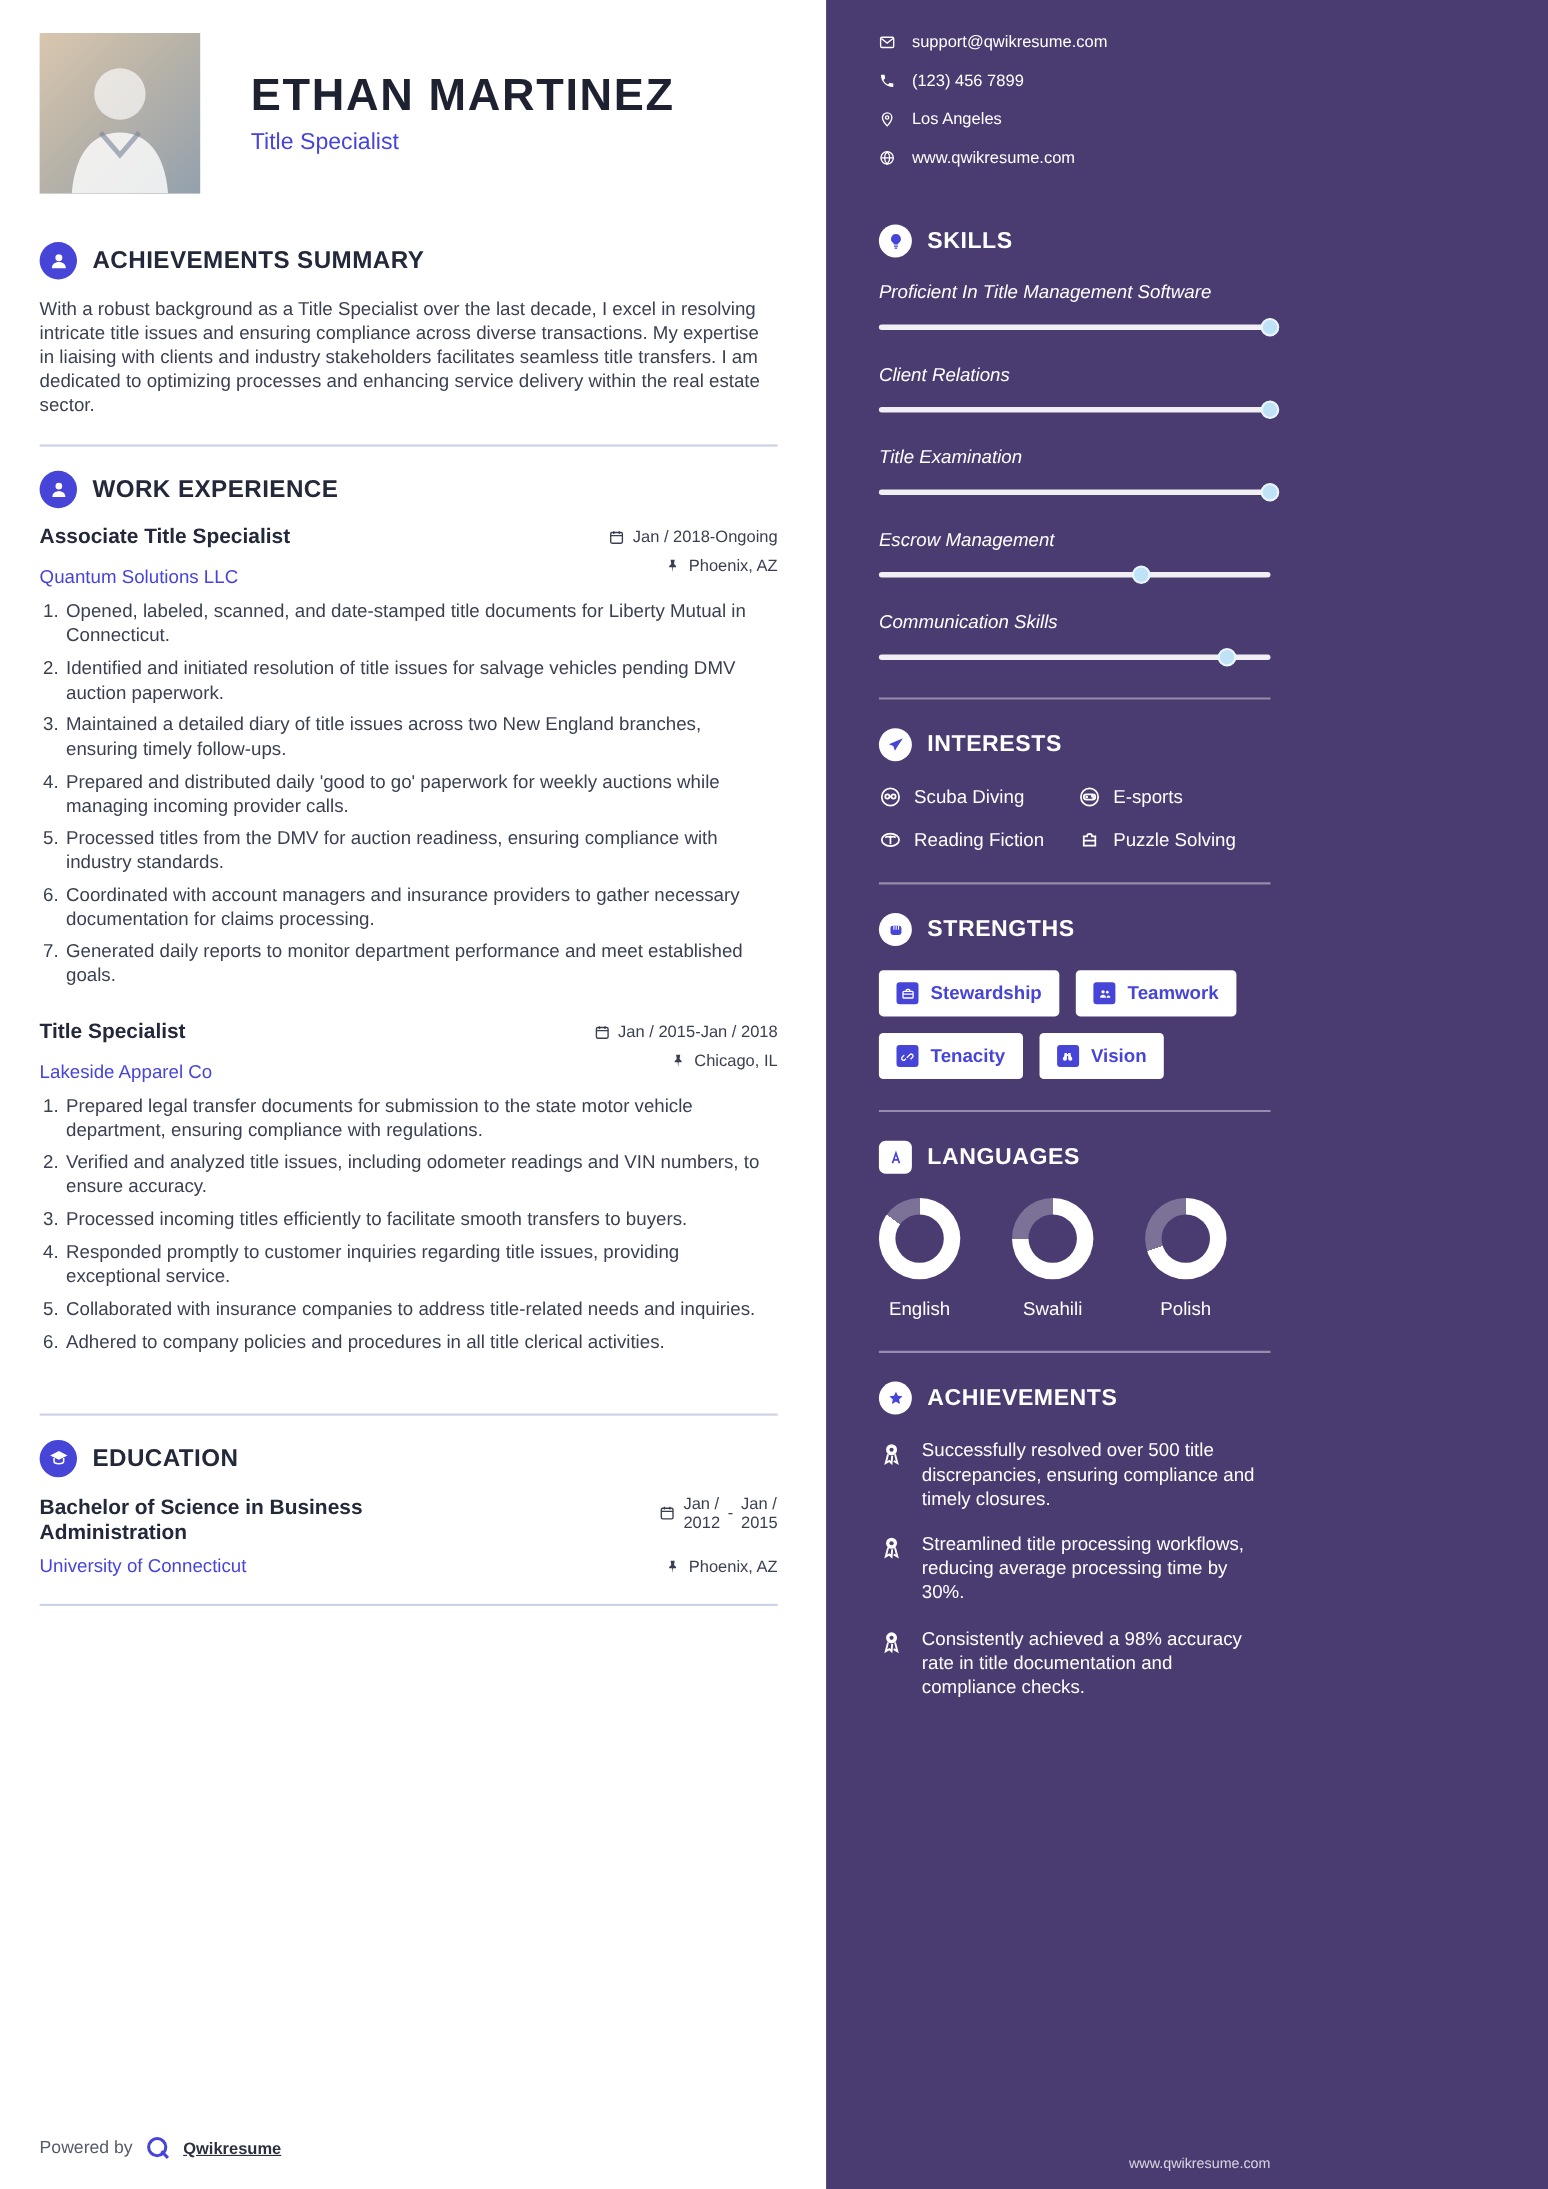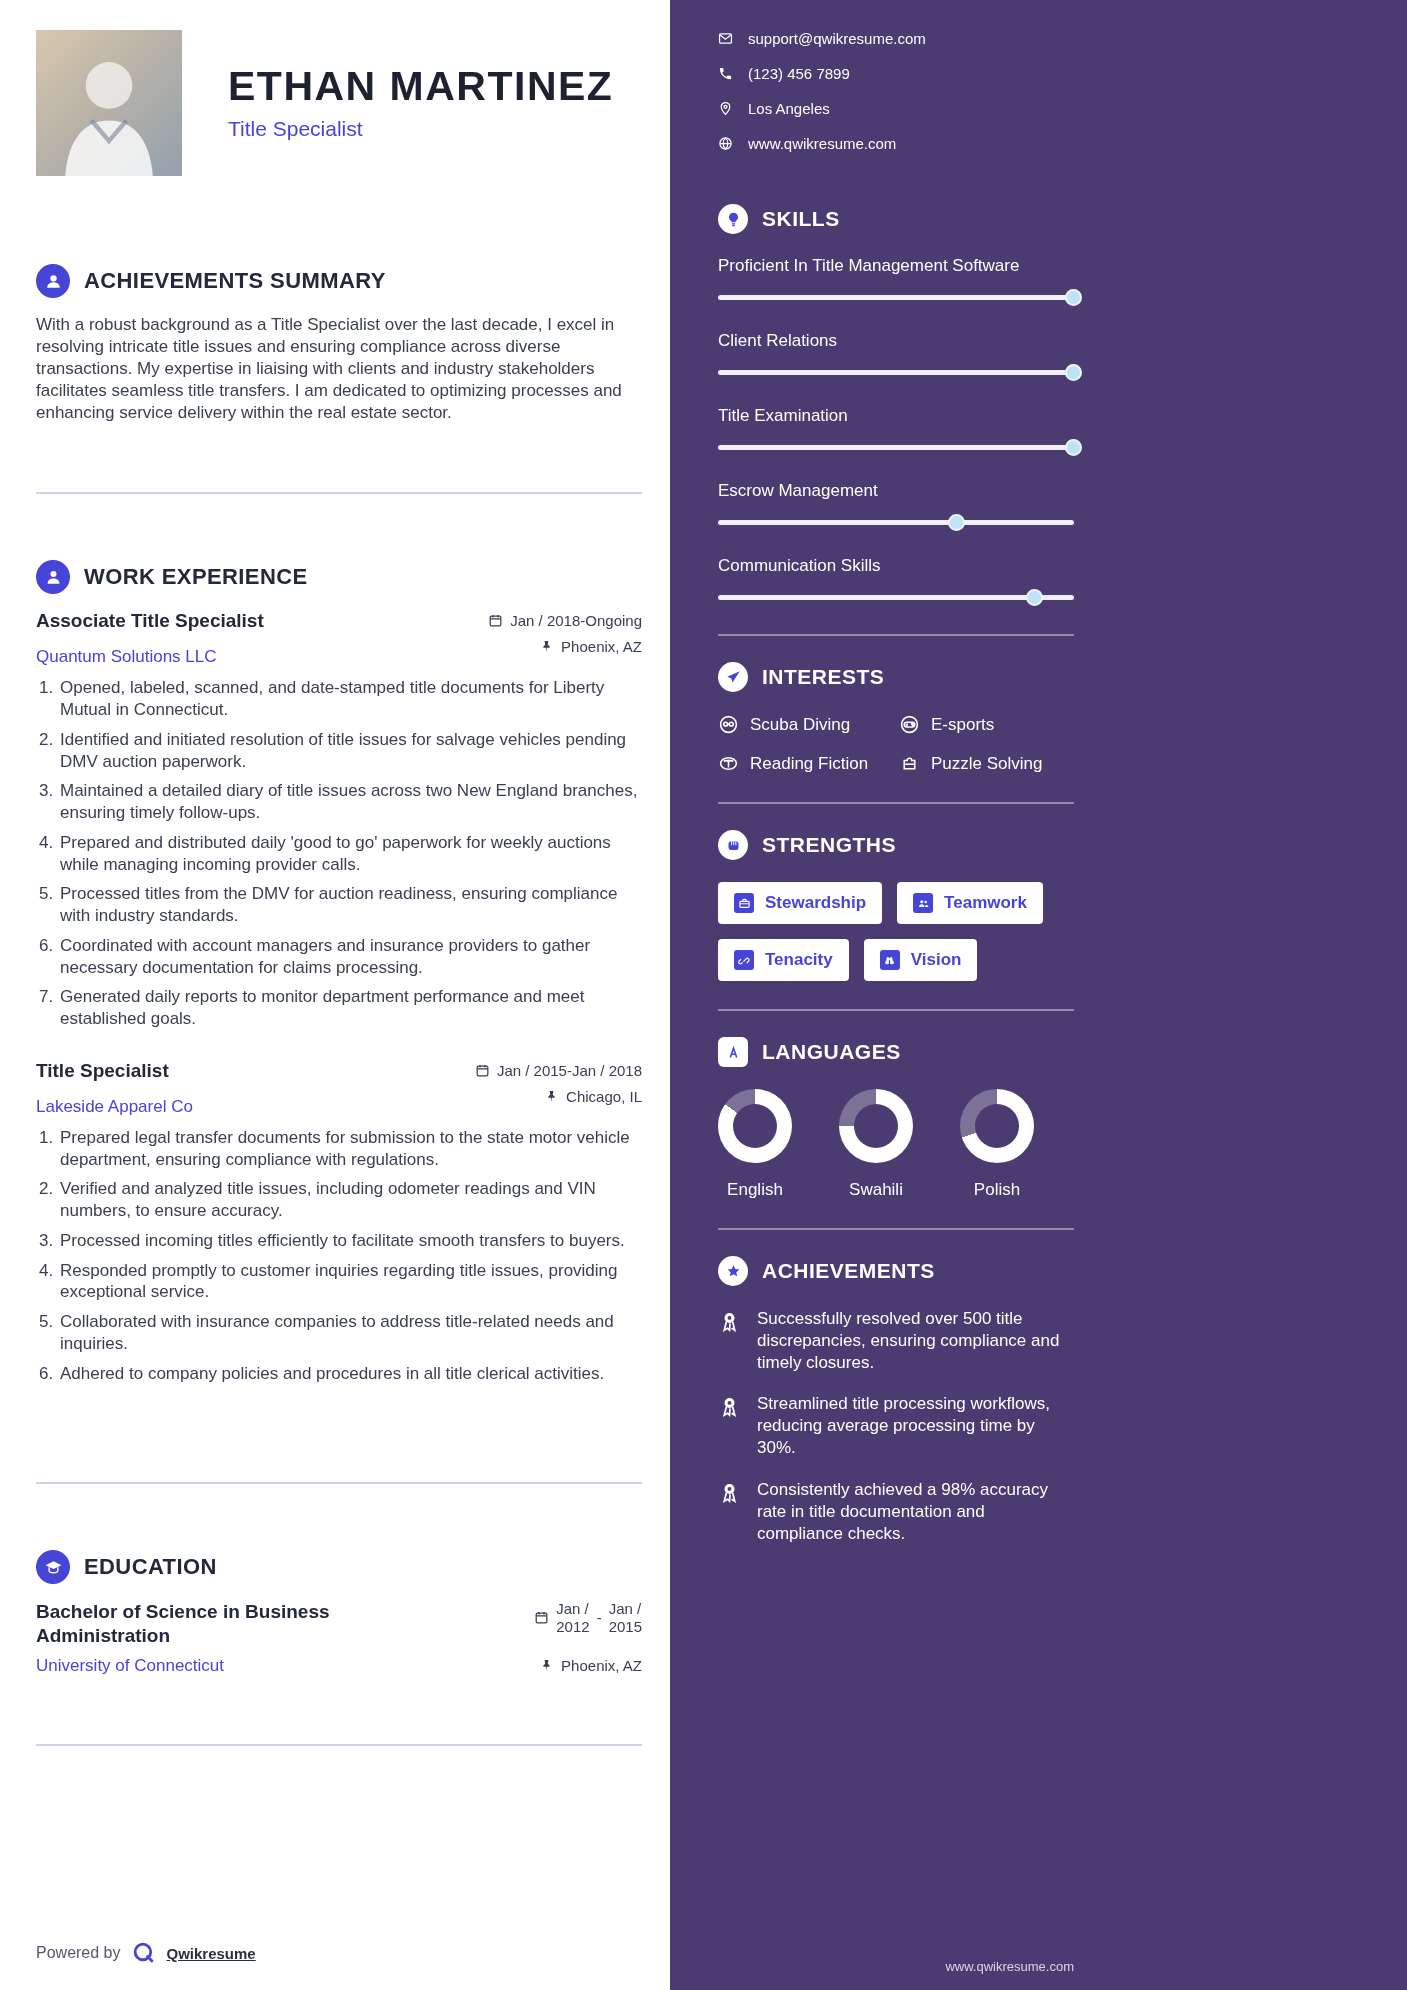--- a/index.html
+++ b/index.html
@@ -8,21 +8,21 @@
     --ink:#23283A;
     --body:#3A3F51;
     --rule:#CDD3E6;
   }
   *{box-sizing:border-box;}
   html,body{margin:0;padding:0;background:#e8e8ec;}
   body{font-family:"Liberation Sans","DejaVu Sans",sans-serif;color:var(--body);}
   .page{width:1407px;height:1990px;margin:0 auto;display:flex;background:#fff;overflow:hidden;}
 
   
-  .left{width:670px;flex:none;padding:30px 28px 24px 36px;display:flex;flex-direction:column;gap:44px;}
+  .left{width:751px;flex:none;padding:30px 44px 24px 36px;display:flex;flex-direction:column;}
   .hero{display:flex;align-items:center;gap:46px;margin-bottom:44px;}
   .photo{width:146px;height:146px;flex:none;background:linear-gradient(135deg,#d9c7ae 0%,#b9b3a8 45%,#93a0ad 100%);overflow:hidden;}
   .photo svg{width:100%;height:100%;display:block;}
   .name{font-size:41px;font-weight:800;letter-spacing:1.5px;color:#1E2230;margin:0;line-height:1.05;}
   .subtitle{font-size:21px;color:var(--accent);margin-top:8px;font-weight:500;}
 
   .sec-head{display:flex;align-items:center;gap:14px;margin-bottom:16px;}
   .sec-icon{width:34px;height:34px;border-radius:50%;background:var(--accent);color:#fff;display:flex;align-items:center;justify-content:center;flex:none;}
   .sec-icon svg{width:19px;height:19px;}
   .sec-title{font-size:22px;font-weight:700;color:var(--ink);letter-spacing:.4px;}
@@ -60,21 +60,21 @@
   .contact{display:flex;flex-direction:column;gap:18px;margin-bottom:52px;}
   .c-row{display:flex;align-items:center;gap:15px;font-size:15px;}
   .c-row svg{width:15px;height:15px;flex:none;}
 
   .sb-head{display:flex;align-items:center;gap:14px;margin-bottom:22px;}
   .sb-icon{width:30px;height:30px;border-radius:50%;background:#fff;color:var(--accent);display:flex;align-items:center;justify-content:center;flex:none;}
   .sb-icon.square{border-radius:6px;}
   .sb-icon svg{width:17px;height:17px;}
   .sb-title{font-size:21px;font-weight:700;letter-spacing:.5px;color:#fff;}
 
-  .skill{margin-bottom:25px;}
+  .skill{margin-bottom:25px;font-style:italic;}
   .skill-label{font-size:17px;margin-bottom:13px;}
   .slider{position:relative;height:17px;width:356px;}
   .track{position:absolute;left:0;right:0;top:6px;height:5px;border-radius:3px;background:rgba(255,255,255,.92);}
   .thumb{position:absolute;top:0;width:17px;height:17px;border-radius:50%;background:#BFE2F7;border:2px solid #EAF6FF;}
 
   hr.sb-div{border:none;border-top:2px solid rgba(255,255,255,.42);margin:28px 0 26px;width:356px;}
 
   .int-grid{display:grid;grid-template-columns:1fr 1fr;gap:18px 6px;}
   .int-item{display:flex;align-items:center;gap:11px;font-size:17px;}
   .int-icon{width:21px;height:21px;flex:none;display:flex;}

